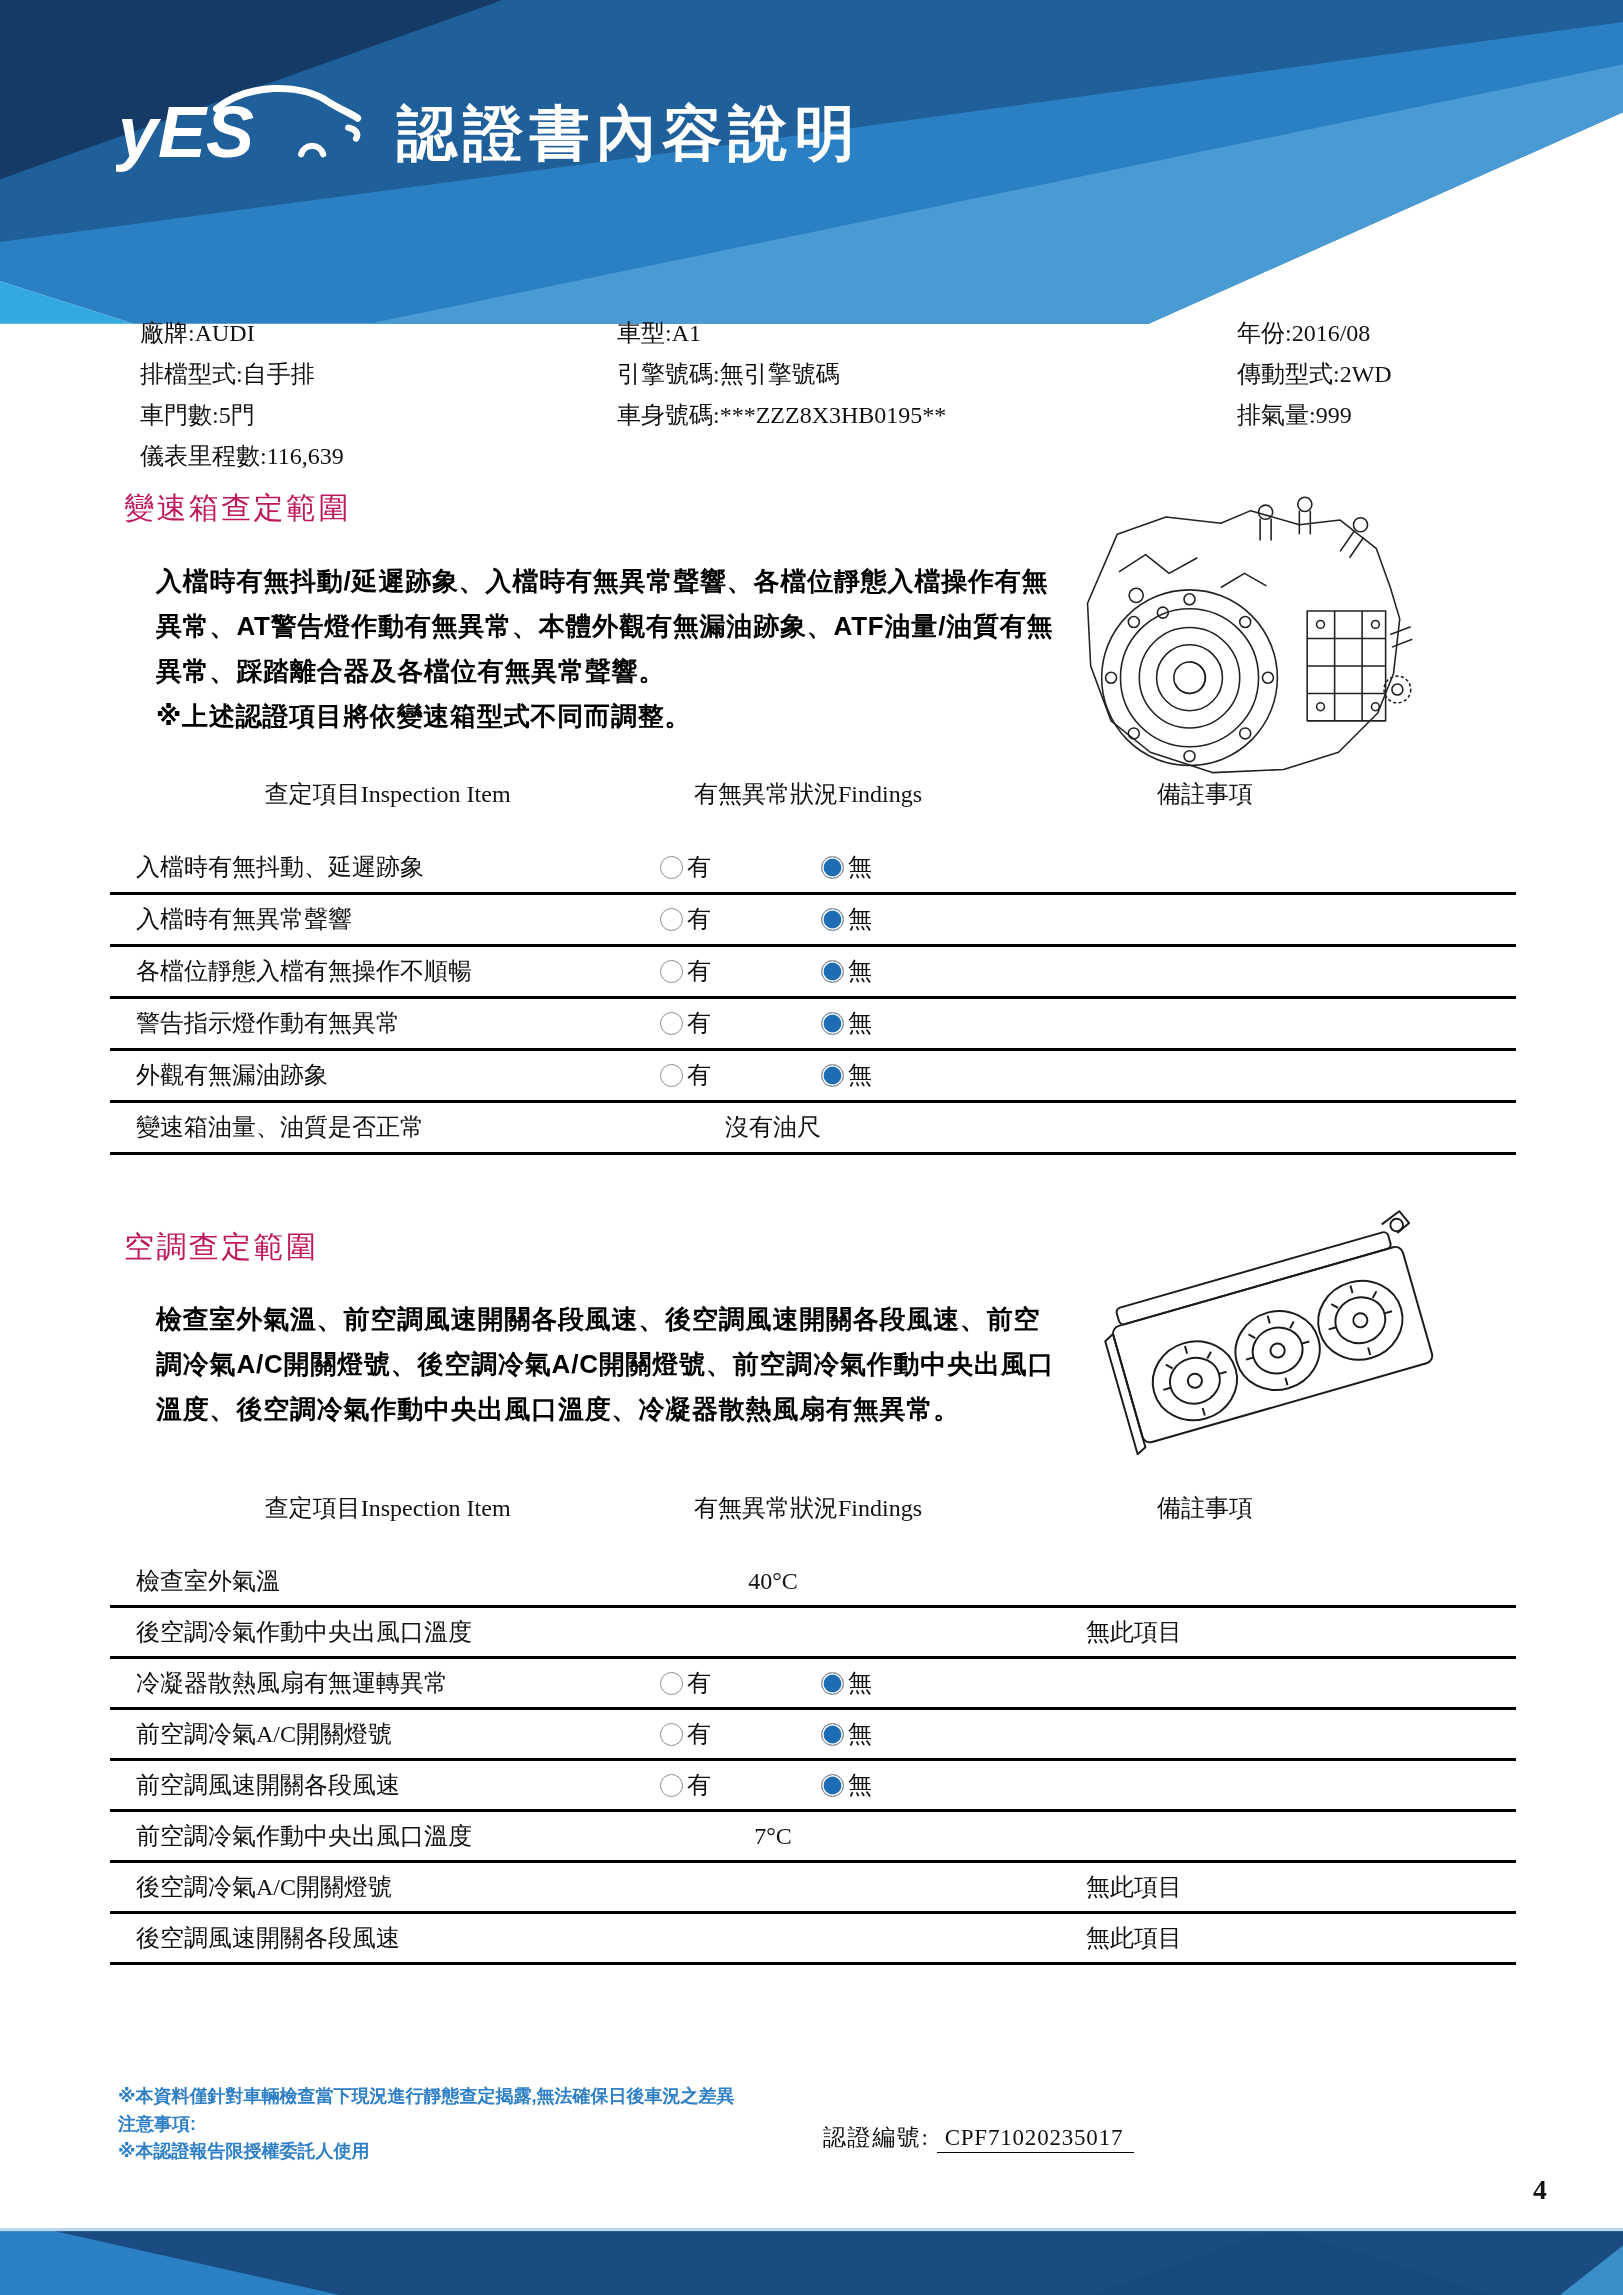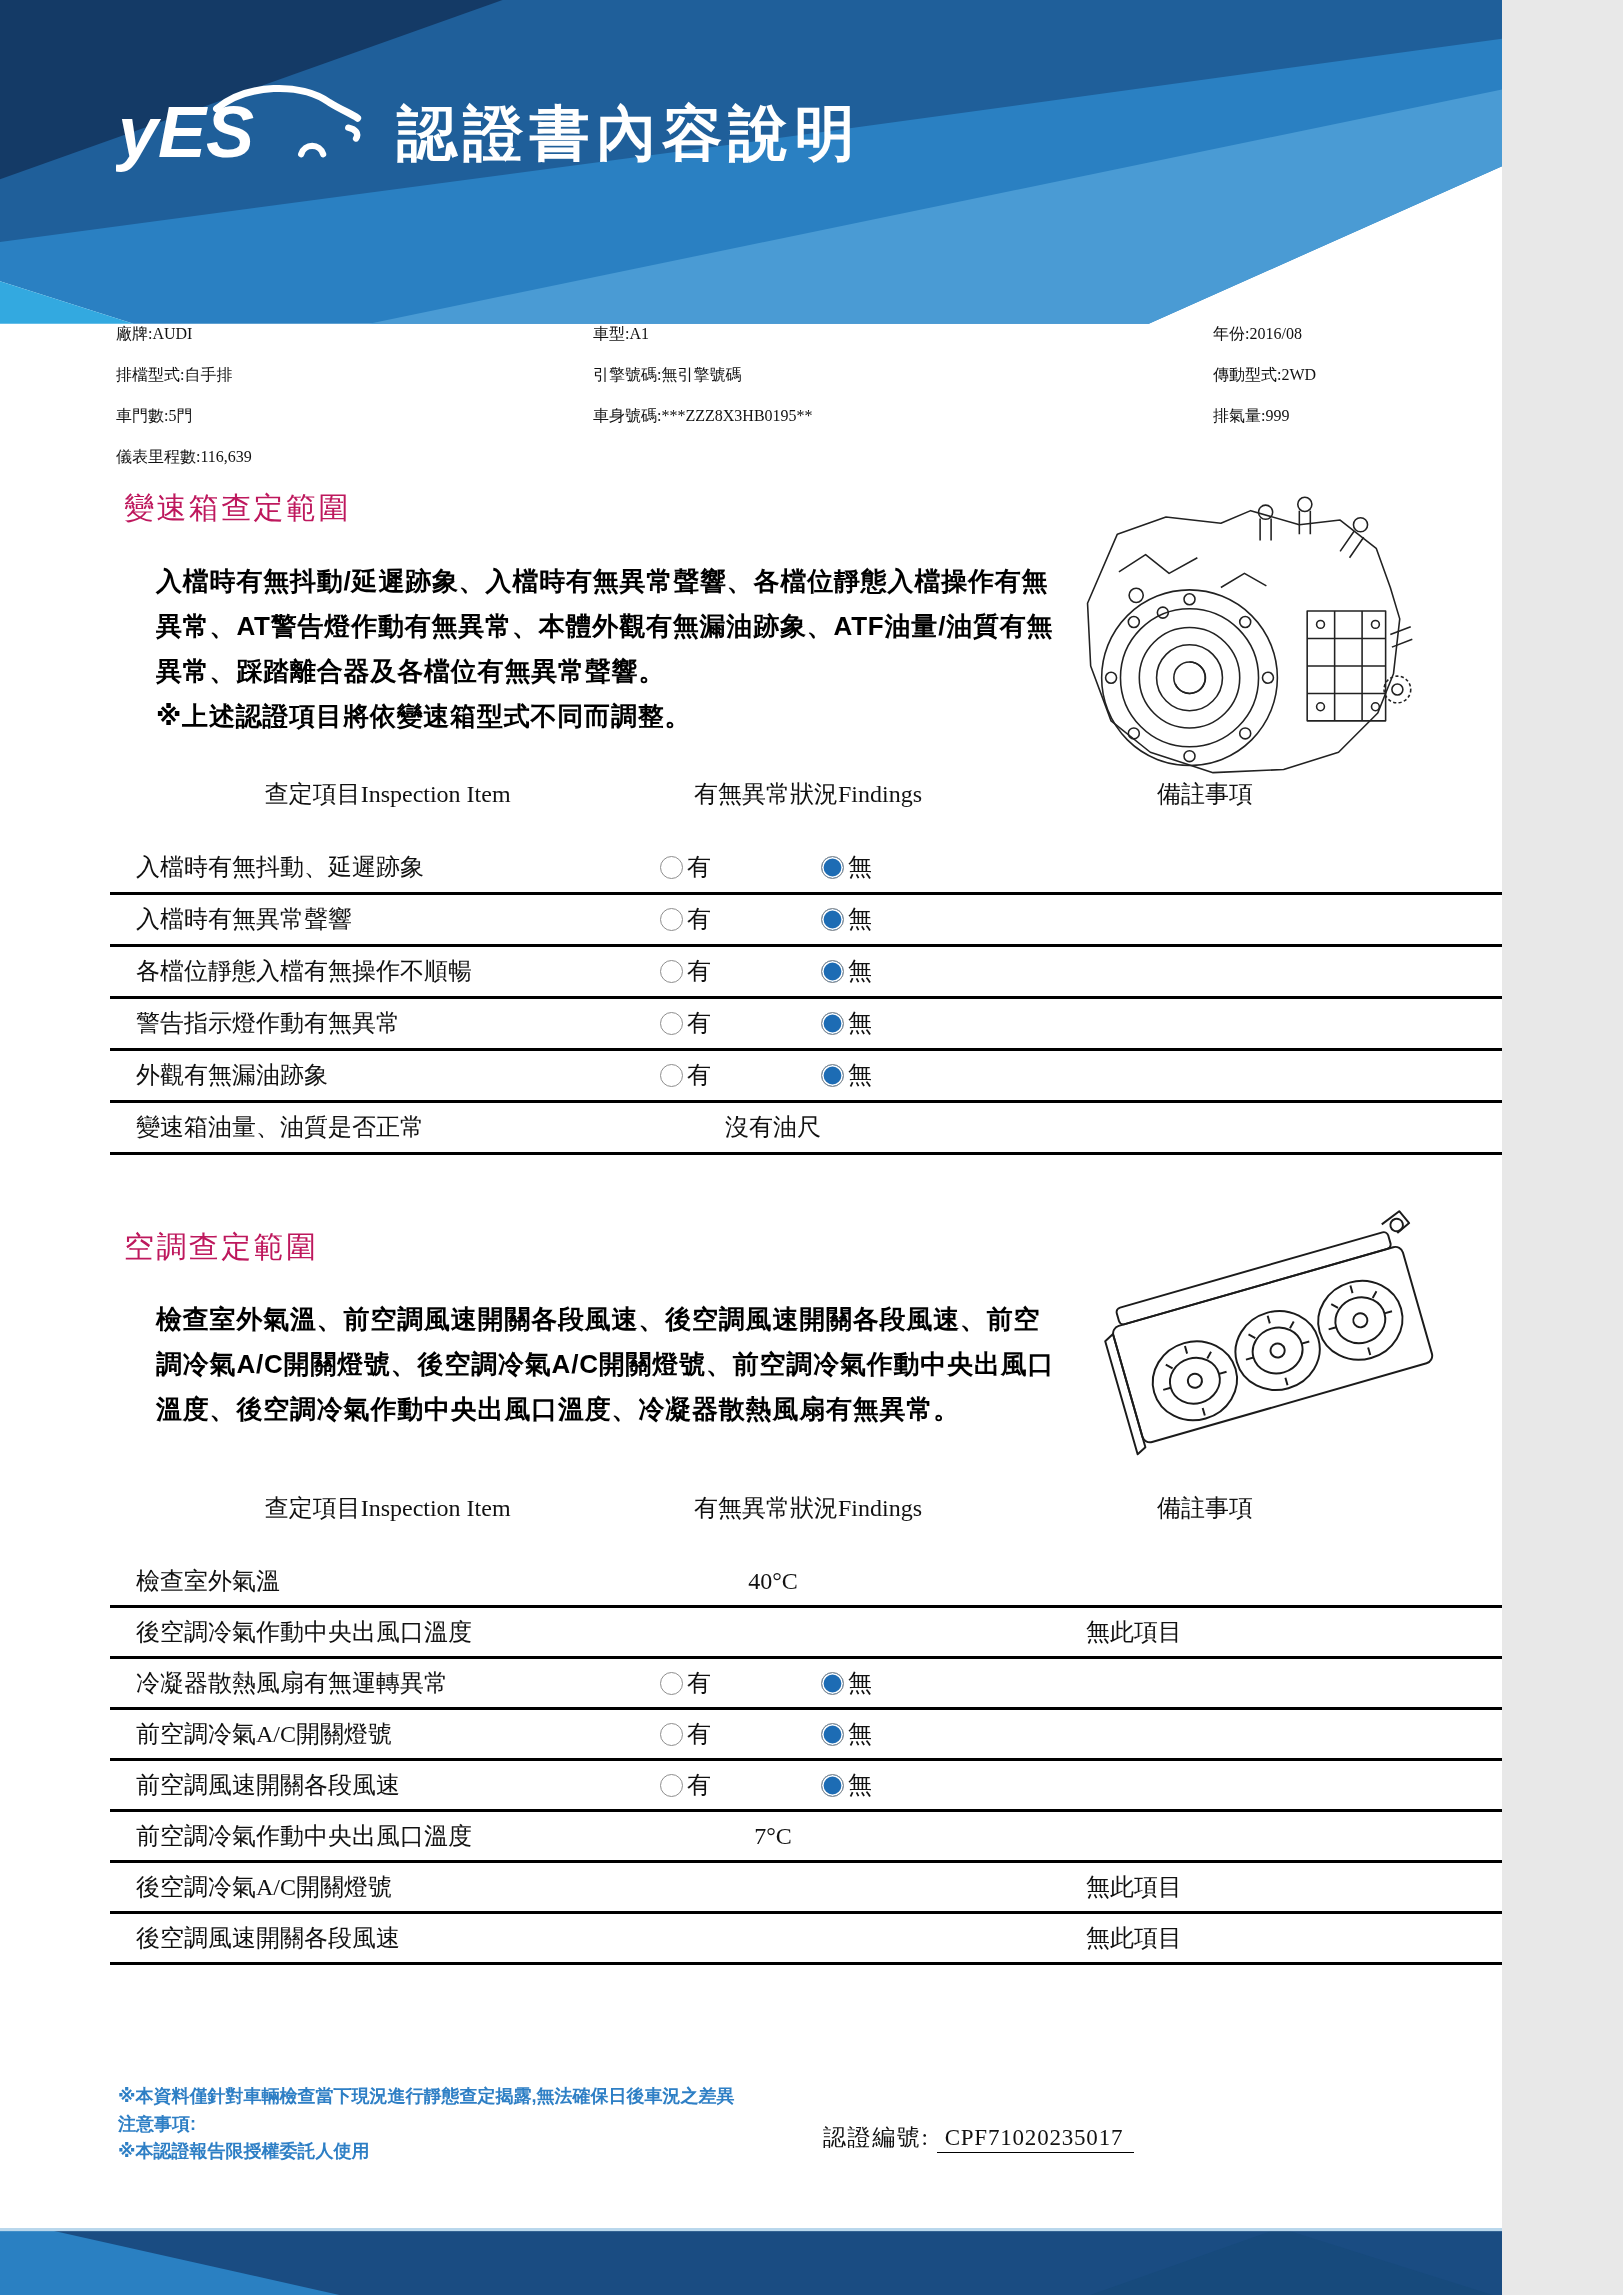--- a/index.html
+++ b/index.html
@@ -1,25 +1,25 @@
 <!DOCTYPE html>
 <html style="font-size:12.6px"><head>
 <meta charset="utf-8">
 <style>
   html,body{margin:0;padding:0;background:#e8e8e8;}
-  .page{position:relative;width:1502px;height:2295px;background:#fff;overflow:hidden;
+  .page{position:relative;width:1623px;height:2295px;background:#fff;overflow:hidden;
         font-family:"Liberation Serif","DejaVu Serif",serif;color:#111;}
   svg.bg{position:absolute;left:0;display:block;}
   
   .header-logo{position:absolute;left:116px;top:79px;width:267px;height:94px;}
   .page-title{position:absolute;left:397px;top:94px;
       font-family:Liberation Sans, sans-serif;font-weight:700;
       font-size:60px;letter-spacing:6.3px;color:#fff;}
   
-  .info-col{position:absolute;top:313px;font-size:16px;line-height:41px;white-space:nowrap;}
+  .info-col{position:absolute;top:313px;font-size:24px;line-height:41px;white-space:nowrap;margin-left:24px;}
   .info-col.c1{left:116px;} .info-col.c2{left:593px;} .info-col.c3{left:1213px;}
   
   .sec-title{position:absolute;left:124px;
       font-family:"Liberation Sans","DejaVu Sans",sans-serif;font-weight:400;
       font-size:30px;letter-spacing:2.4px;color:#be185d;white-space:nowrap;}
   .sec-desc{position:absolute;left:124px;width:903px;
       font-family:"Liberation Sans","DejaVu Sans",sans-serif;font-weight:700;
       font-size:26px;line-height:45px;letter-spacing:0.8px;color:#000;margin-left:32px;}
   .sec-desc .note{display:block;}
   

